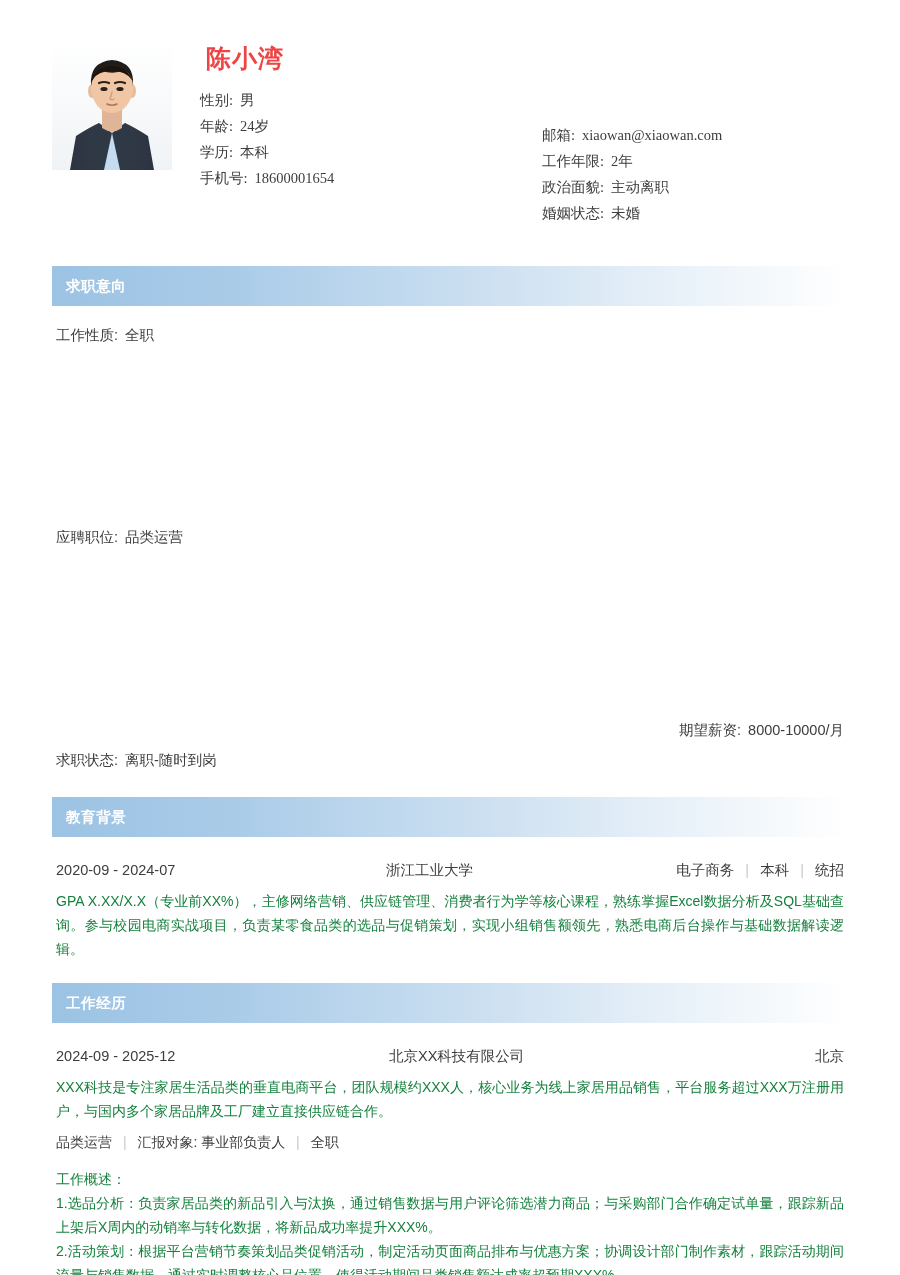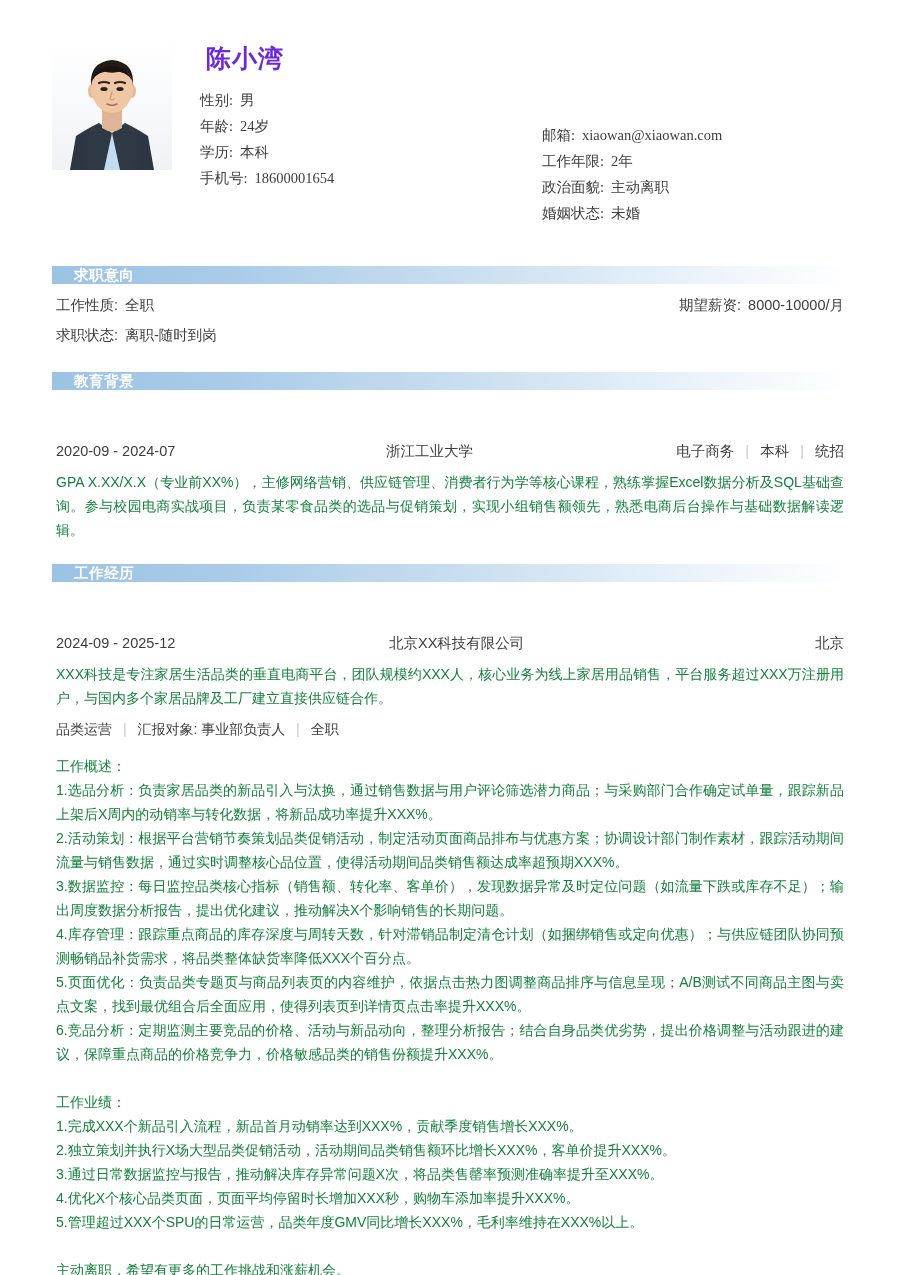--- a/index.html
+++ b/index.html
@@ -46,21 +46,21 @@
 
   .header-right {
     flex: 1;
     padding-left: 28px;
     padding-top: 2px;
   }
 
   .name {
     font-size: 25px;
     font-weight: 700;
-    color: #6d28d9;
+    color: #ef4444;
     letter-spacing: 1px;
     margin-bottom: 12px;
     padding-left: 6px;
   }
 
   .info-grid {
     display: flex;
   }
   .info-col { flex: 0 0 50%; }
   .info-col.col2 { padding-left: 18px; margin-top: 35px; }
@@ -71,27 +71,27 @@
     line-height: 26px;
     color: #3d3d3d;
     white-space: nowrap;
     font-family: Liberation Serif, serif;
   }
   .info-label { color: #3d3d3d; }
   .info-value { color: #3d3d3d; padding-left: 7px; }
 
   
   .section-bar {
-    height: 18px;
+    height: 40px;
     background: linear-gradient(to right, #9cc3e4 0%, #a9cbe8 22%, #cde0f1 55%, #eaf2f9 80%, #ffffff 100%);
     display: flex;
     align-items: center;
-    padding-left: 22px;
+    padding-left: 14px;
     margin-top: 22px;
-    margin-bottom: 0;
+    margin-bottom: 8px;
   }
   .section-bar .title {
     color: #ffffff;
     font-size: 14.5px;
     font-weight: 700;
     letter-spacing: 0.6px;
   }
 
   
   .block { padding: 0 4px; }
@@ -107,20 +107,21 @@
 
   .gap-sm { height: 10px; }
 
   
   .intent-row {
     display: flex;
     font-size: 14.5px;
     line-height: 30px;
     color: #3d3d3d;
     padding-top: 6px;
+    flex-direction: column;
   }
   .intent-cell { white-space: nowrap; }
   .intent-cell .lbl { color: #3d3d3d; }
   .intent-cell .val { color: #3d3d3d; padding-left: 7px; }
 
   .intent-row.r1 .c1 { flex: 0 0 202px; }
   .intent-row.r1 .c2 { flex: 0 0 193px; }
   .intent-row.r1 .c3 { flex: 0 0 217px; }
   .intent-row.r1 .c4 { flex: 1; text-align: right; }
 
@@ -129,21 +130,21 @@
   
   .entry-head {
     display: flex;
     align-items: baseline;
     font-size: 14.5px;
     color: #3d3d3d;
     line-height: 30px;
     padding-top: 10px;
     padding-bottom: 4px;
   }
-  .entry-head .date { flex: 0 0 300px; margin-top: 36px; }
+  .entry-head .date { flex: 0 0 300px; }
   .entry-head .mid { flex: 1; text-align: left; }
   .entry-head .right { flex: 0 0 auto; text-align: right; white-space: nowrap; }
 
   .entry-head.edu .mid { padding-left: 30px; }
   .entry-head.work .mid { padding-left: 33px; }
 
   .sep {
     display: inline-block;
     color: #c9c9c9;
     padding: 0 7px;
@@ -256,20 +257,23 @@
   </div>
 
   <div class="section-bar">
     <span class="title">求职意向</span>
   </div>
   <div class="block">
     <div class="intent-row r1">
       <div class="intent-cell c1">
         <span class="lbl">工作性质:</span><span class="val">全职</span>
       </div>
+      <div class="intent-cell c2">
+        <span class="lbl">应聘职位:</span><span class="val">品类运营</span>
+      </div>
       <div class="intent-cell c4">
         <span class="lbl">期望薪资:</span><span class="val">8000-10000/月</span>
       </div>
     </div>
     <div class="intent-row r2">
       <div class="intent-cell c1">
         <span class="lbl">求职状态:</span><span class="val">离职-随时到岗</span>
       </div>
     </div>
   </div>

